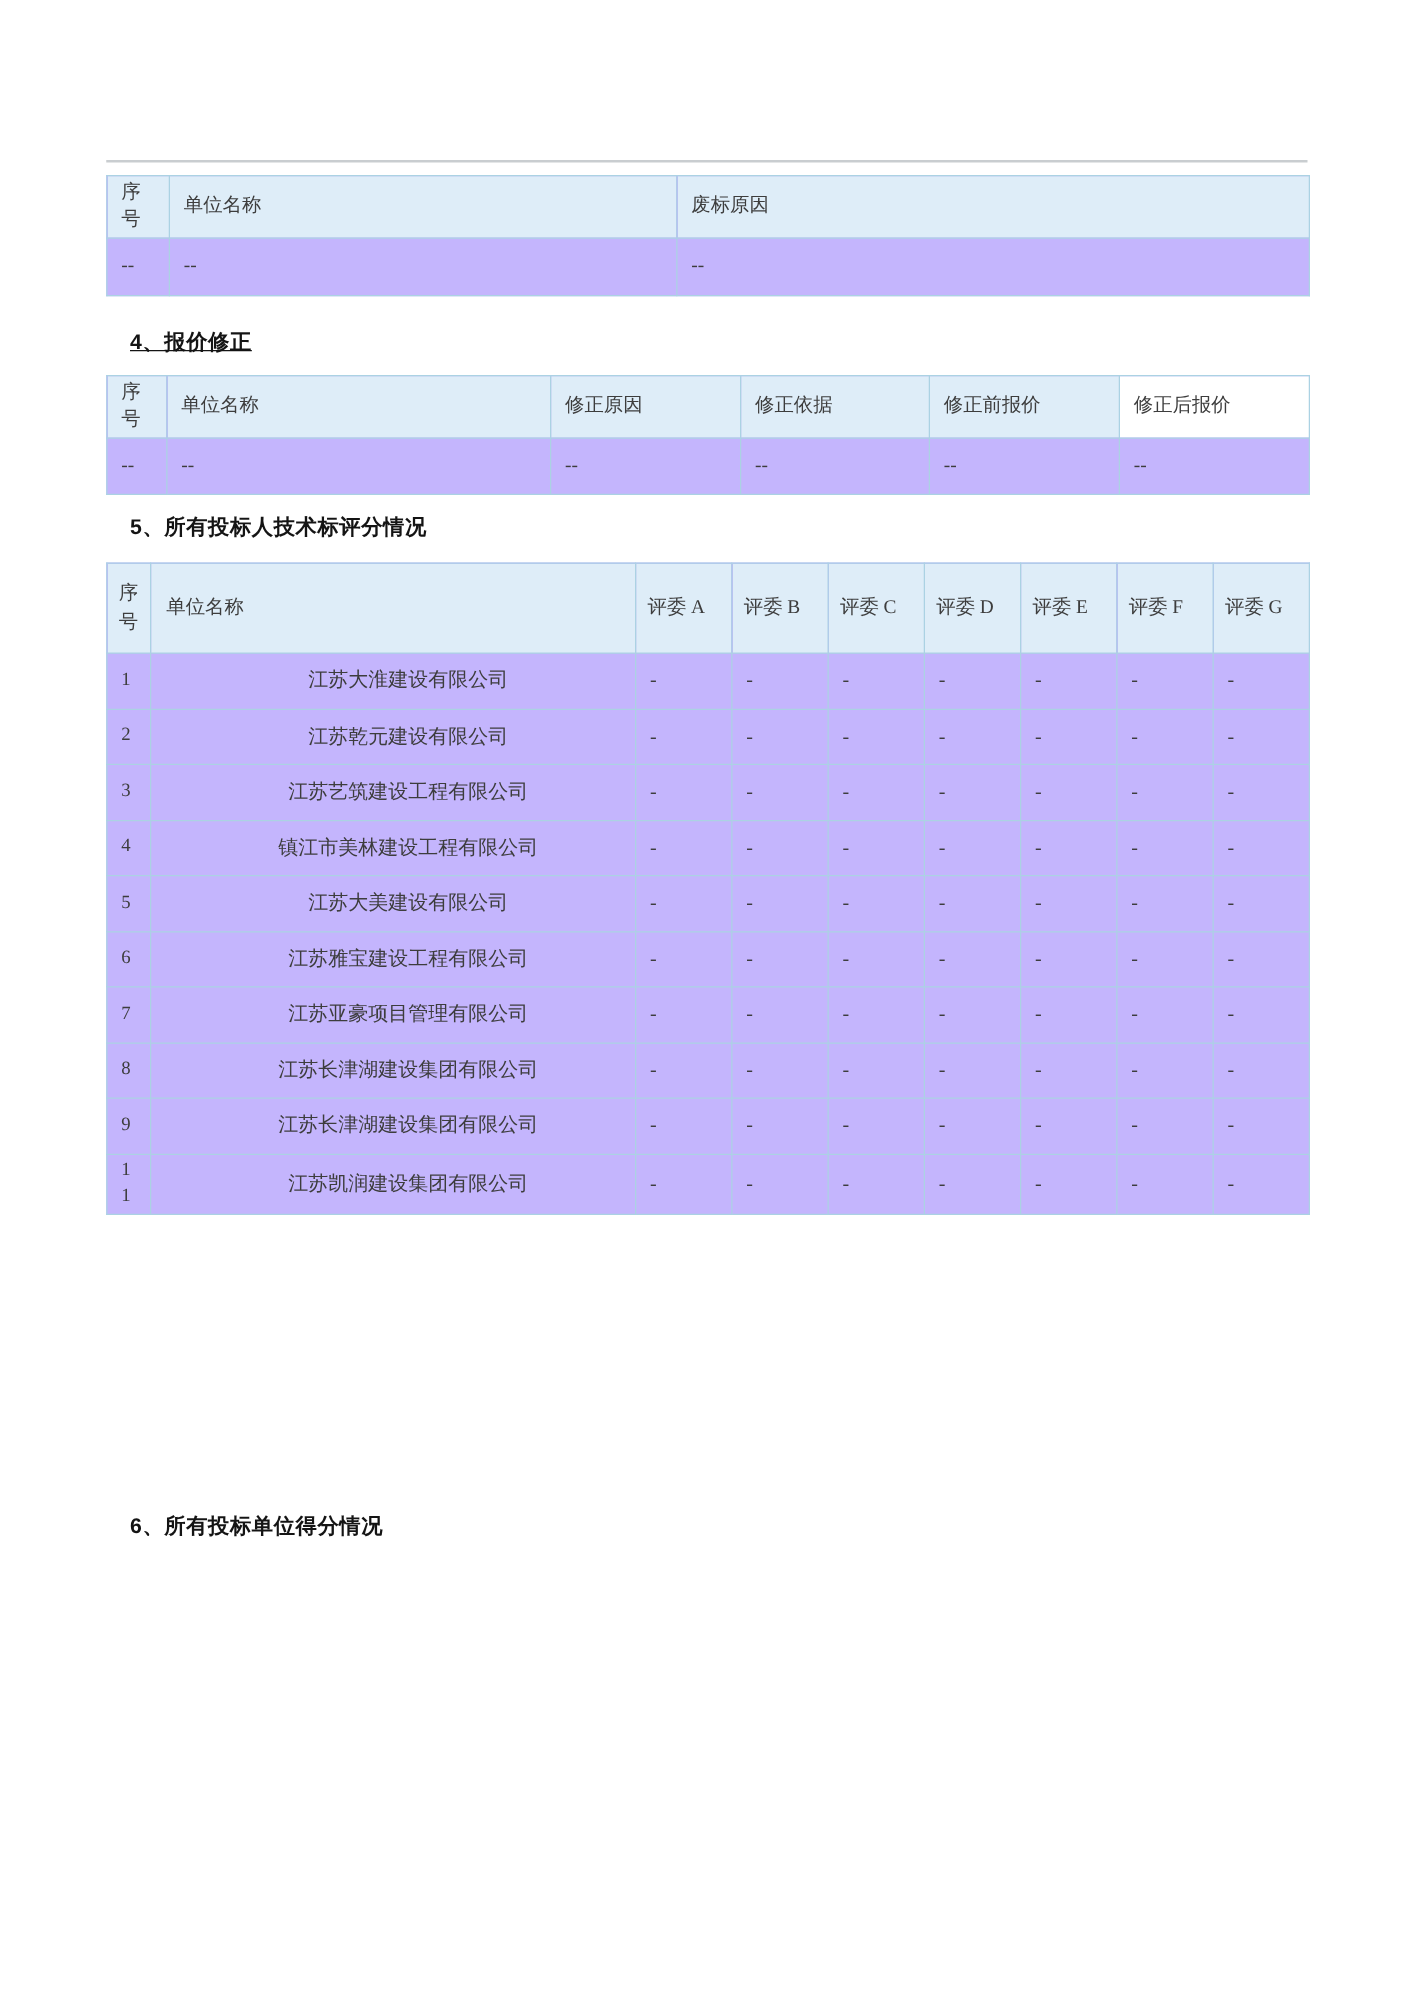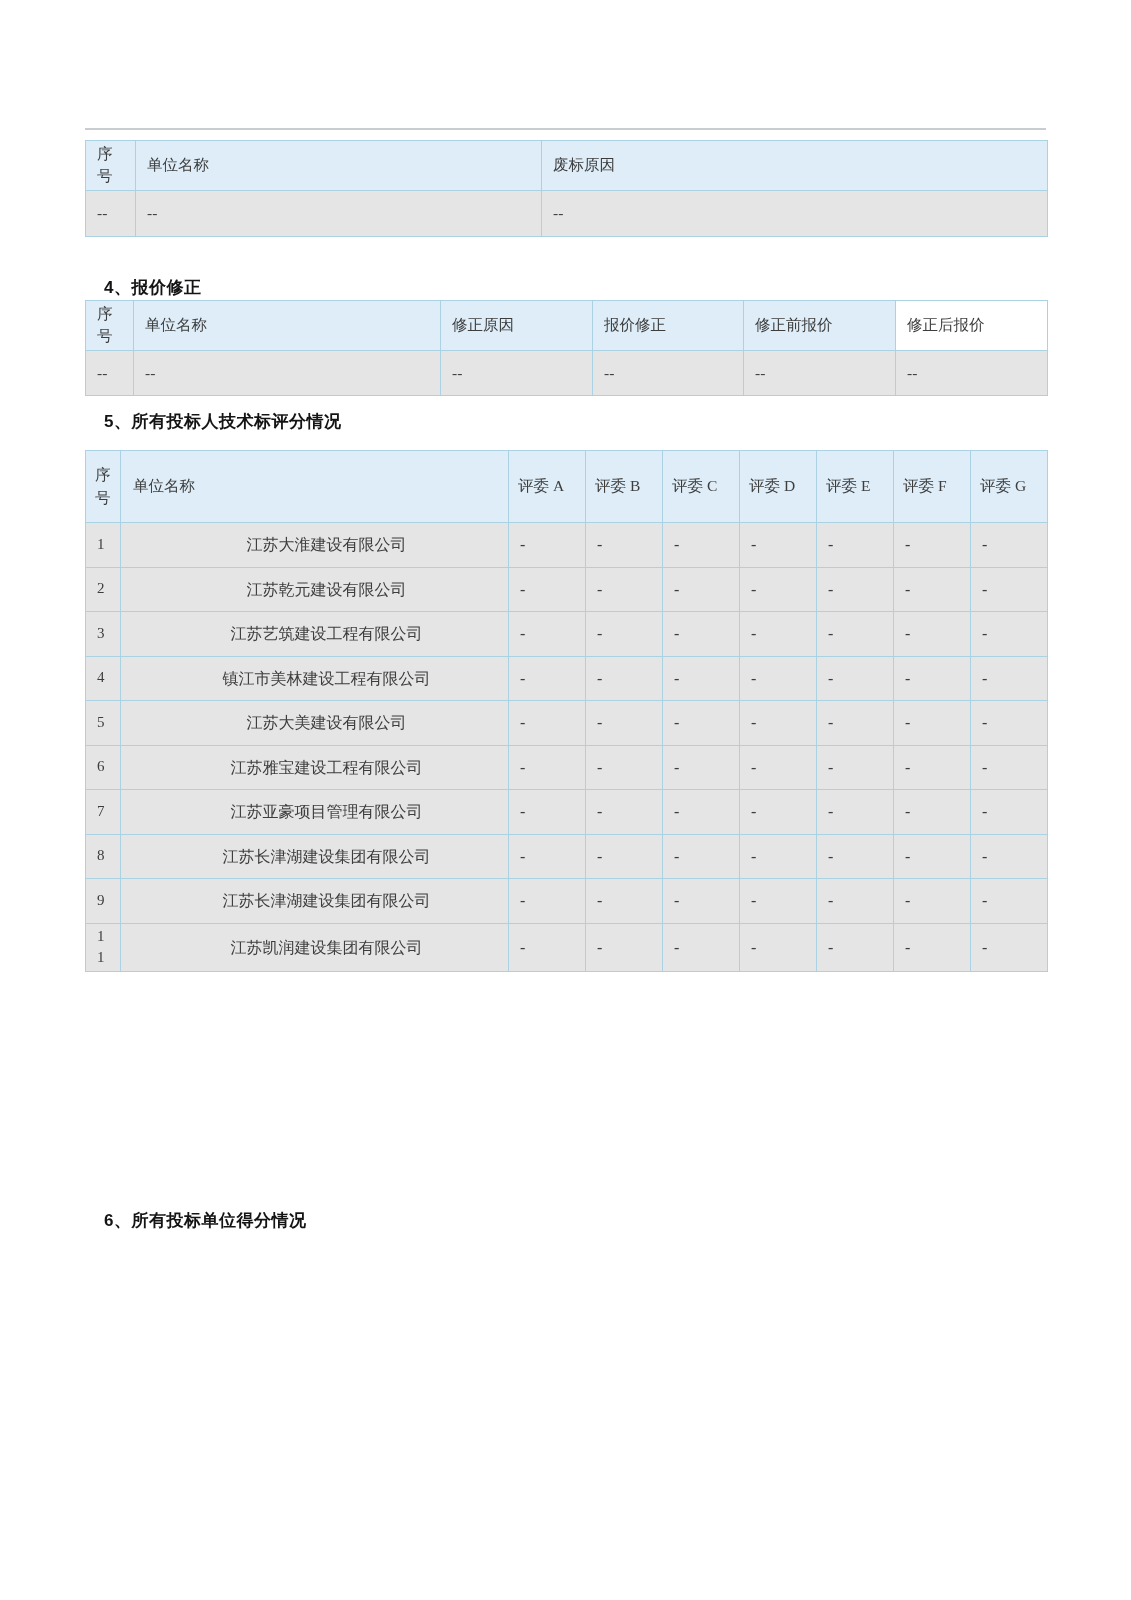--- a/index.html
+++ b/index.html
@@ -23,31 +23,31 @@
   }
   .sec {
     position:absolute;
     left:104px;
     font-family:"Liberation Sans","DejaVu Sans",sans-serif;
     font-weight:bold;
     font-size:17px;
     color:#141414;
     letter-spacing:0.5px;
   }
-  .sec-4 { top:276px; }
+  .sec-4 { top:262px;text-decoration:underline; }
   .sec-5 { top:410px; }
   .sec-6 { top:1209px; }
 
   table.tbl {
     position:absolute;
     left:85px;
     width:962px;
     border-collapse:collapse;
     table-layout:fixed;
-    background:#e5e5e5;
+    background:#c4b5fd;
   }
   .tbl th, .tbl td {
     border:1px solid #abd2e3;
     font-weight:normal;
     text-align:left;
     vertical-align:middle;
     padding:2px 11px;
     font-size:15.5px;
     line-height:1.45;
     color:#3d3d3d;
@@ -111,21 +111,21 @@
         <col style="width:152px">
       <col style="width:151px">
         <col style="width:152px">
         <col style="width:152px">
     </colgroup>
     <thead>
         <tr>
           <th>序号</th>
           <th>单位名称</th>
           <th>修正原因</th>
-          <th>报价修正</th>
+          <th>修正依据</th>
           <th>修正前报价</th>
           <th>修正后报价</th>
         </tr>
       </thead>
     <tbody>
         <tr>
           <td>--</td>
           <td>--</td>
           <td>--</td>
           <td>--</td>

